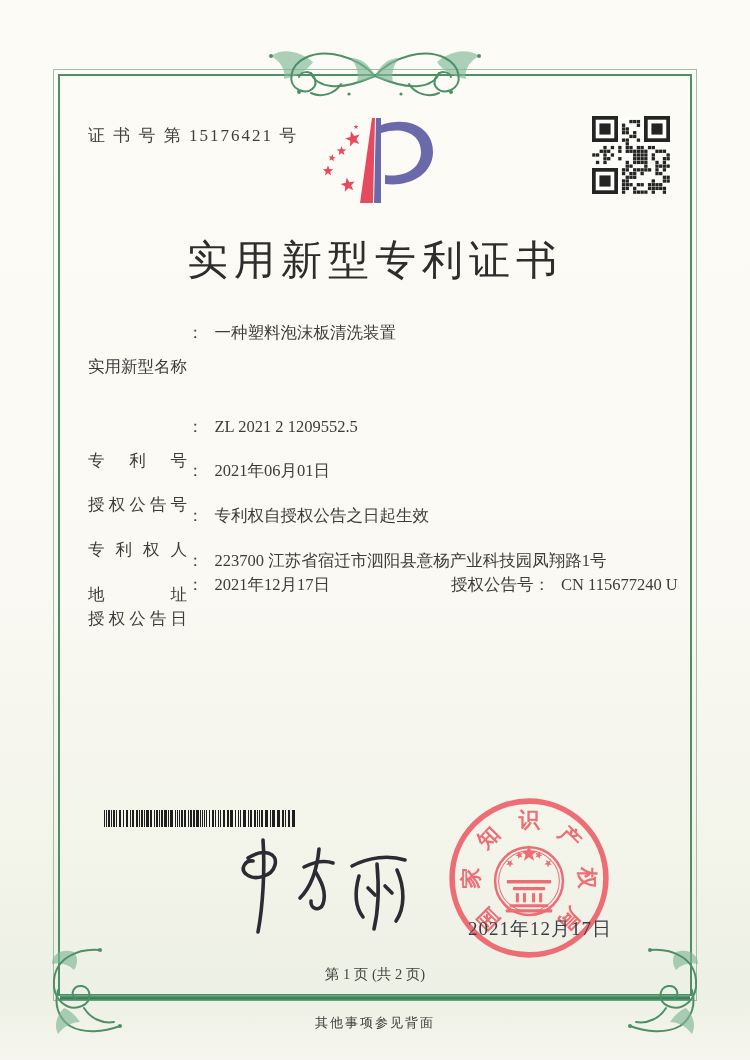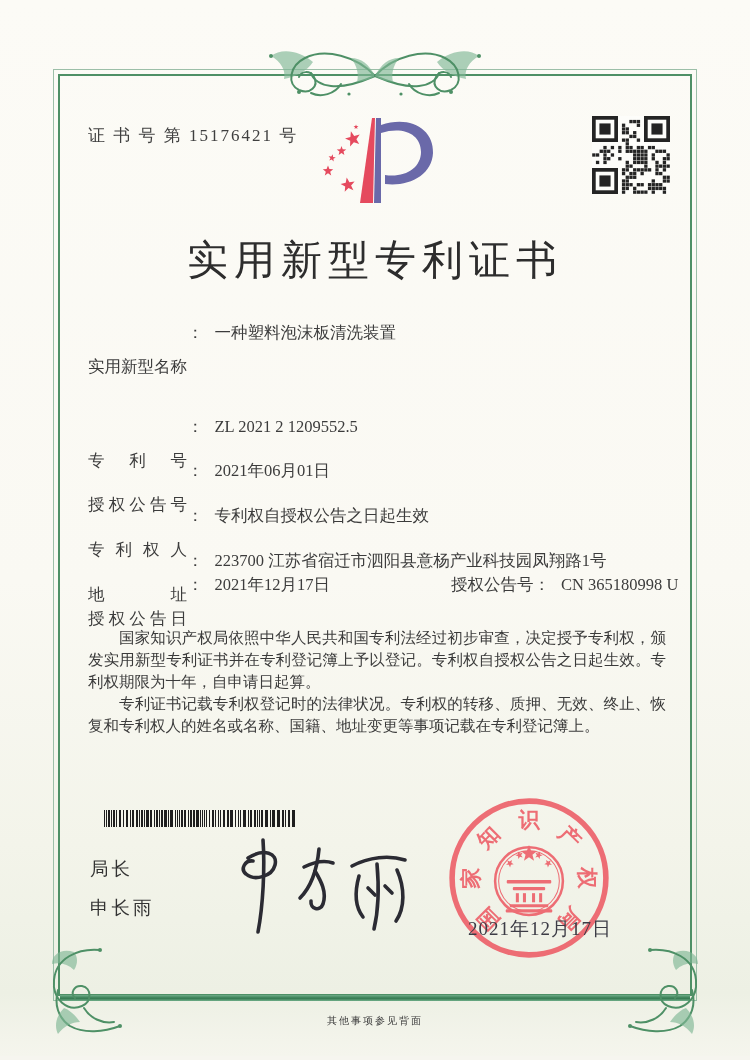--- a/index.html
+++ b/index.html
@@ -23,21 +23,21 @@
   .body-text{position:absolute;left:88px;width:578px;top:627px;font-size:15.5px;
     line-height:21.9px;text-align:justify;color:#3b3b3b;}
   .body-text p{margin:0;text-indent:2em;}
   .barcode{position:absolute;left:104px;top:810px;}
   .officer{position:absolute;left:90px;top:856px;font-size:18.5px;letter-spacing:3px;color:#333;}
   .officer div{margin-bottom:14px;}
   .signature{position:absolute;left:218px;top:836px;}
   .seal{position:absolute;left:443px;top:792px;opacity:.86;}
   .seal-date{position:absolute;left:468px;top:916px;font-size:19px;letter-spacing:1px;color:#3c3c46;z-index:5;}
   .page-info{position:absolute;left:0;right:0;top:965px;text-align:center;font-size:14.5px;color:#444;}
-  .back-note{position:absolute;left:0;right:0;top:1014px;text-align:center;font-size:10px;
+  .back-note{position:absolute;left:0;right:0;top:1014px;text-align:center;font-size:13px;
     letter-spacing:2px;color:#3b3b3b;}
   .g-stroke{stroke:#4e9066;fill:none;stroke-width:2;stroke-linecap:round;}
   .g-fill{fill:#7fb795;opacity:.65;}
 </style>
 </head>
 <body>
 
 <div class="page">
 
   <div class="frame-outer"></div>
@@ -239,27 +239,23 @@
     <span class="lbl">授权公告号</span><span>：</span><span class="val">2021年06月01日</span>
   </div>
   <div class="row" style="top:505px">
     <span class="lbl">专利权人</span><span>：</span><span class="val">专利权自授权公告之日起生效</span>
   </div>
   <div class="row" style="top:550px">
     <span class="lbl">地址</span><span>：</span><span class="val">223700 江苏省宿迁市泗阳县意杨产业科技园凤翔路1号</span>
   </div>
   <div class="row" style="top:574px">
     <span class="lbl">授权公告日</span><span>：</span><span class="val">2021年12月17日</span>
-    <span class="grant-no"><span>授权公告号</span><span>：</span><span class="val">CN 365180998 U</span></span>
-  </div>
-
-  <div class="body-text">
-    <p>国家知识产权局依照中华人民共和国专利法经过初步审查，决定授予专利权，颁发实用新型专利证书并在专利登记簿上予以登记。专利权自授权公告之日起生效。专利权期限为十年，自申请日起算。</p>
-    <p>专利证书记载专利权登记时的法律状况。专利权的转移、质押、无效、终止、恢复和专利权人的姓名或名称、国籍、地址变更等事项记载在专利登记簿上。</p>
-  </div>
+    <span class="grant-no"><span>授权公告号</span><span>：</span><span class="val">CN 115677240 U</span></span>
+  </div>
+
 
   <svg class="barcode" width="192" height="17" viewBox="0 0 192 17">
     <g id="bar-lines" fill="#1e1e1e">
         <rect x="0" y="0" width="1" height="17"></rect>
         <rect x="2" y="0" width="1" height="17"></rect>
         <rect x="4" y="0" width="2" height="17"></rect>
         <rect x="7" y="0" width="1" height="17"></rect>
         <rect x="9" y="0" width="2" height="17"></rect>
         <rect x="12" y="0" width="1" height="17"></rect>
         <rect x="15" y="0" width="2" height="17"></rect>
@@ -315,24 +311,20 @@
         <rect x="166" y="0" width="1" height="17"></rect>
         <rect x="168" y="0" width="3" height="17"></rect>
         <rect x="173" y="0" width="3" height="17"></rect>
         <rect x="178" y="0" width="2" height="17"></rect>
         <rect x="181" y="0" width="1" height="17"></rect>
         <rect x="184" y="0" width="2" height="17"></rect>
         <rect x="188" y="0" width="3" height="17"></rect>
       </g>
   </svg>
 
-  <div class="officer">
-    <div>局长</div>
-    <div>申长雨</div>
-  </div>
 
   <svg class="signature" width="200" height="100" viewBox="0 0 200 100">
     <g fill="none" stroke="#2b2b33" stroke-width="3.6" stroke-linecap="round" stroke-linejoin="round">
       <path d="M30,22 C46,12 60,17 57,29 C54,41 36,45 28,38 C22,33 27,24 35,25"></path>
       <path d="M45,4 C47,32 45,70 40,96"></path>
       <path d="M86,31 C96,26 107,24 115,27"></path>
       <path d="M101,13 C99,34 92,52 82,62"></path>
       <path d="M97,35 C103,45 109,56 105,68 C102,76 92,73 93,65"></path>
       <path d="M134,30 C151,21 171,19 187,24"></path>
       <path d="M159,28 C161,50 161,72 156,93"></path>
@@ -368,15 +360,16 @@
       <rect x="72" y="100" width="3" height="9"></rect>
         <rect x="79" y="100" width="3" height="9"></rect>
       <rect x="88" y="100" width="3" height="9"></rect>
         <rect x="95" y="100" width="3" height="9"></rect>
       <rect x="66" y="111" width="38" height="3" rx="1"></rect>
       <rect x="62" y="116" width="46" height="3" rx="1"></rect>
     </g>
   </svg>
   <div class="seal-date">2021年12月17日</div>
 
+  <div class="page-info">第 1 页 (共 2 页)</div>
   <div class="back-note">其他事项参见背面</div>
 
 </div>
 
 </body></html>

